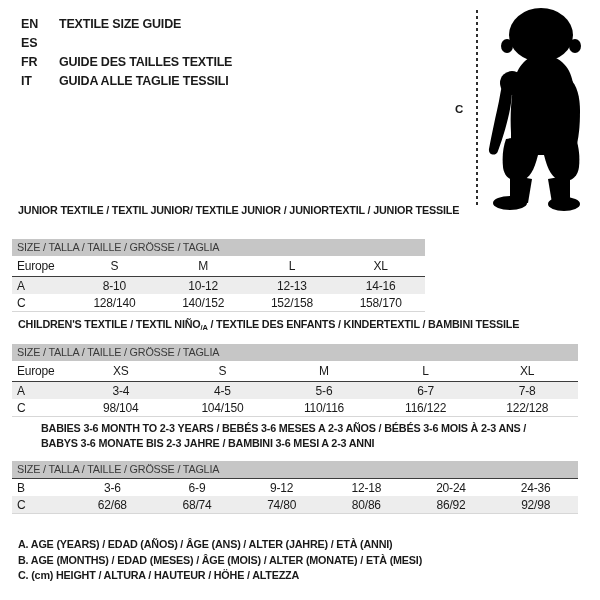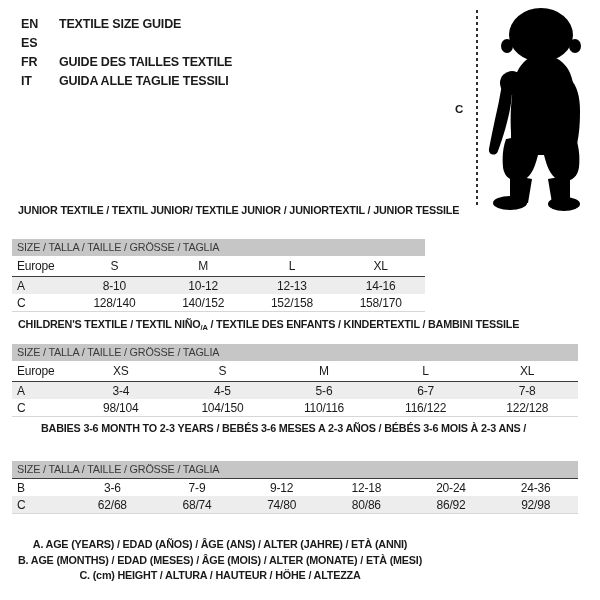--- a/index.html
+++ b/index.html
@@ -142,42 +142,43 @@
       <div class="cell">98/104</div>
       <div class="cell">104/150</div>
       <div class="cell">110/116</div>
       <div class="cell">116/122</div>
       <div class="cell">122/128</div>
     </div>
   </div>
 
   <div class="abs section-title" style="left:14px; top:421px; line-height:15px;margin-left:27px;">
     <div>BABIES 3-6 MONTH TO 2-3 YEARS / BEBÉS 3-6 MESES A 2-3 AÑOS / BÉBÉS 3-6 MOIS À 2-3 ANS /</div>
+    <div>BABYS 3-6 MONATE BIS 2-3 JAHRE / BAMBINI 3-6 MESI A 2-3 ANNI</div>
   </div>
   <div class="size-table" style="top:461px; width:566px;">
     <div class="size-bar rule-under">SIZE / TALLA / TAILLE / GRÖSSE / TAGLIA</div>
     <div class="trow g7 data-row">
       <div class="cell first">B</div>
       <div class="cell">3-6</div>
-      <div class="cell">7-9</div>
+      <div class="cell">6-9</div>
       <div class="cell">9-12</div>
       <div class="cell">12-18</div>
       <div class="cell">20-24</div>
       <div class="cell">24-36</div>
     </div>
     <div class="trow g7 data-row shaded last">
       <div class="cell first">C</div>
       <div class="cell">62/68</div>
       <div class="cell">68/74</div>
       <div class="cell">74/80</div>
       <div class="cell">80/86</div>
       <div class="cell">86/92</div>
       <div class="cell">92/98</div>
     </div>
   </div>
 
-  <div class="abs" style="left:18px; top:537px;text-align:center;">
+  <div class="abs" style="left:18px; top:537px;">
     <div class="footnote">A. AGE (YEARS) / EDAD (AÑOS) / ÂGE (ANS) / ALTER (JAHRE) / ETÀ (ANNI)</div>
     <div class="footnote">B. AGE (MONTHS) / EDAD (MESES) / ÂGE (MOIS) / ALTER (MONATE) / ETÀ (MESI)</div>
     <div class="footnote">C. (cm) HEIGHT / ALTURA / HAUTEUR / HÖHE / ALTEZZA</div>
   </div>
 
 </div>
 
 </body></html>

